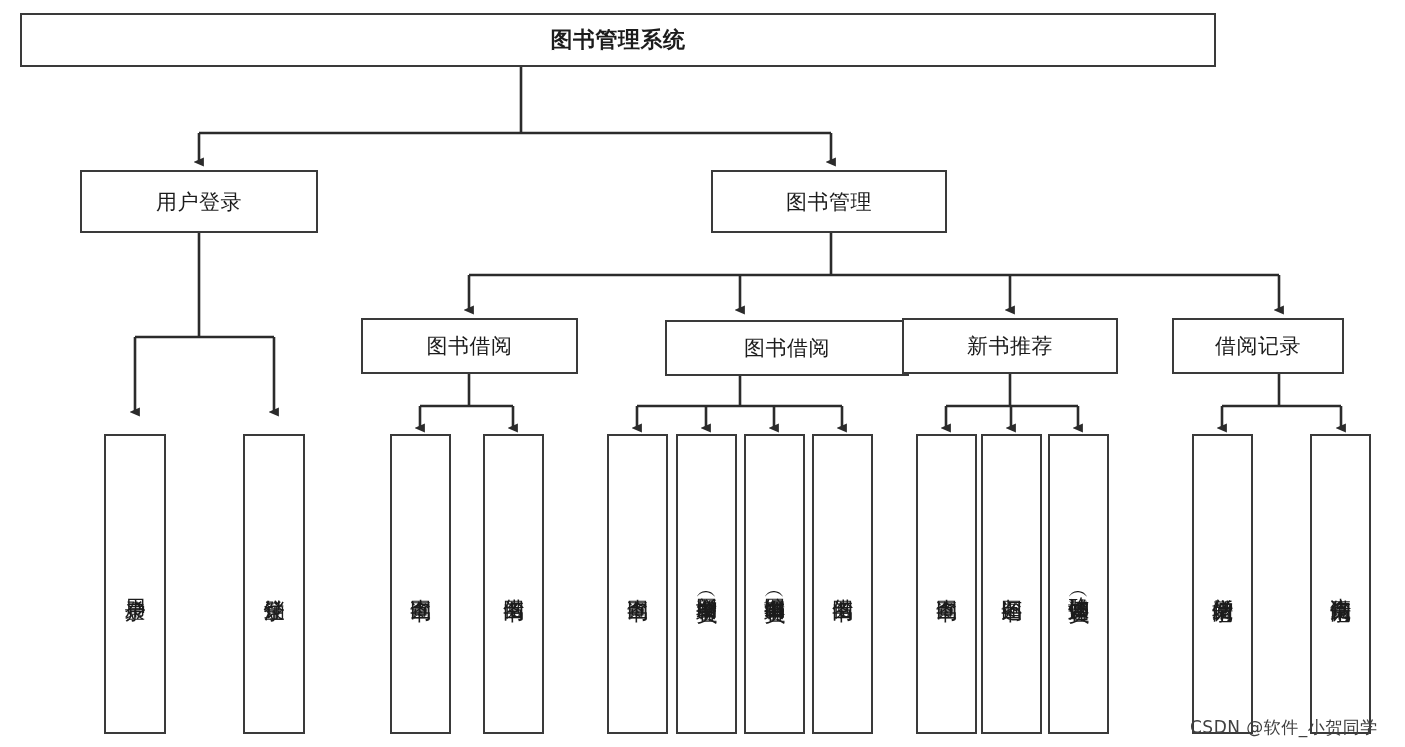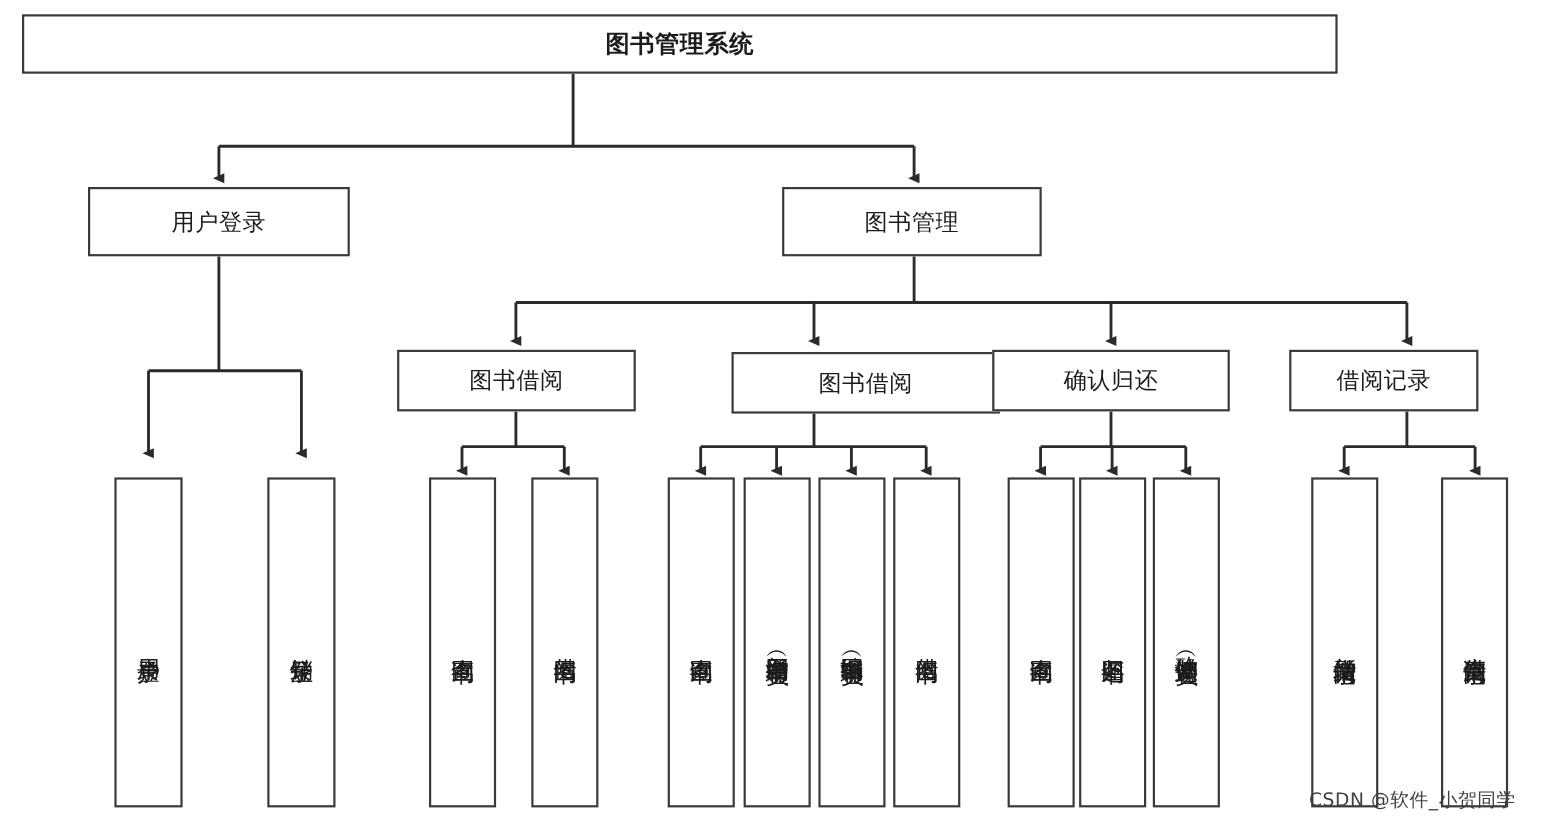--- a/index.html
+++ b/index.html
@@ -129,21 +129,21 @@
     <span>图书管理</span>
   </div>
 
   <div class="node node-h" style="left:361px; top:318px; width:217px; height:56px;">
     <span>图书借阅</span>
   </div>
   <div class="node node-h" style="left:633px; top:320px; width:244px; height:56px;margin-left:32px;">
     <span>图书借阅</span>
   </div>
   <div class="node node-h" style="left:902px; top:318px; width:216px; height:56px;">
-    <span>确认归还</span>
+    <span>新书推荐</span>
   </div>
   <div class="node node-h" style="left:1172px; top:318px; width:172px; height:56px;">
     <span>借阅记录</span>
   </div>
 
   <div class="node node-v leaf" style="left:104px; top:434px; width:62px; height:300px;">
     <span>用户登录</span>
   </div>
   <div class="node node-v leaf" style="left:243px; top:434px; width:62px; height:300px;">
     <span>注销登录</span>

